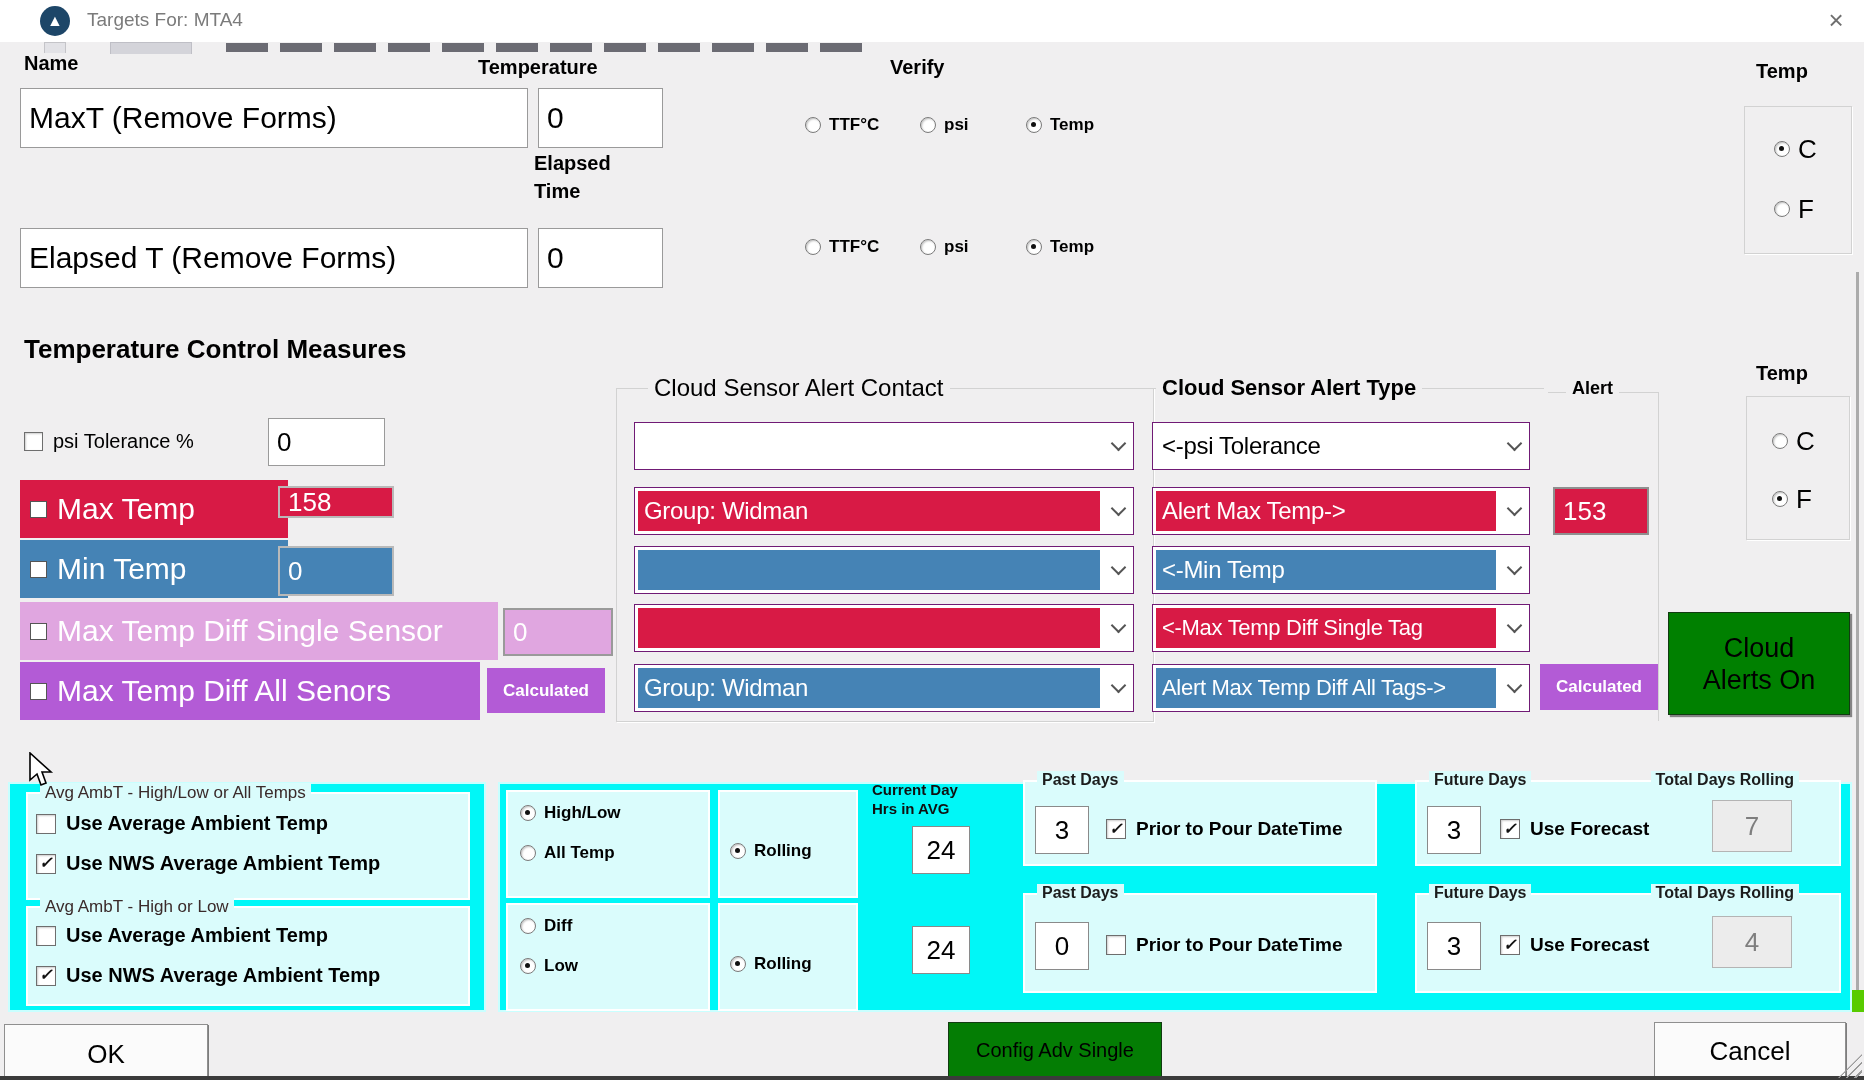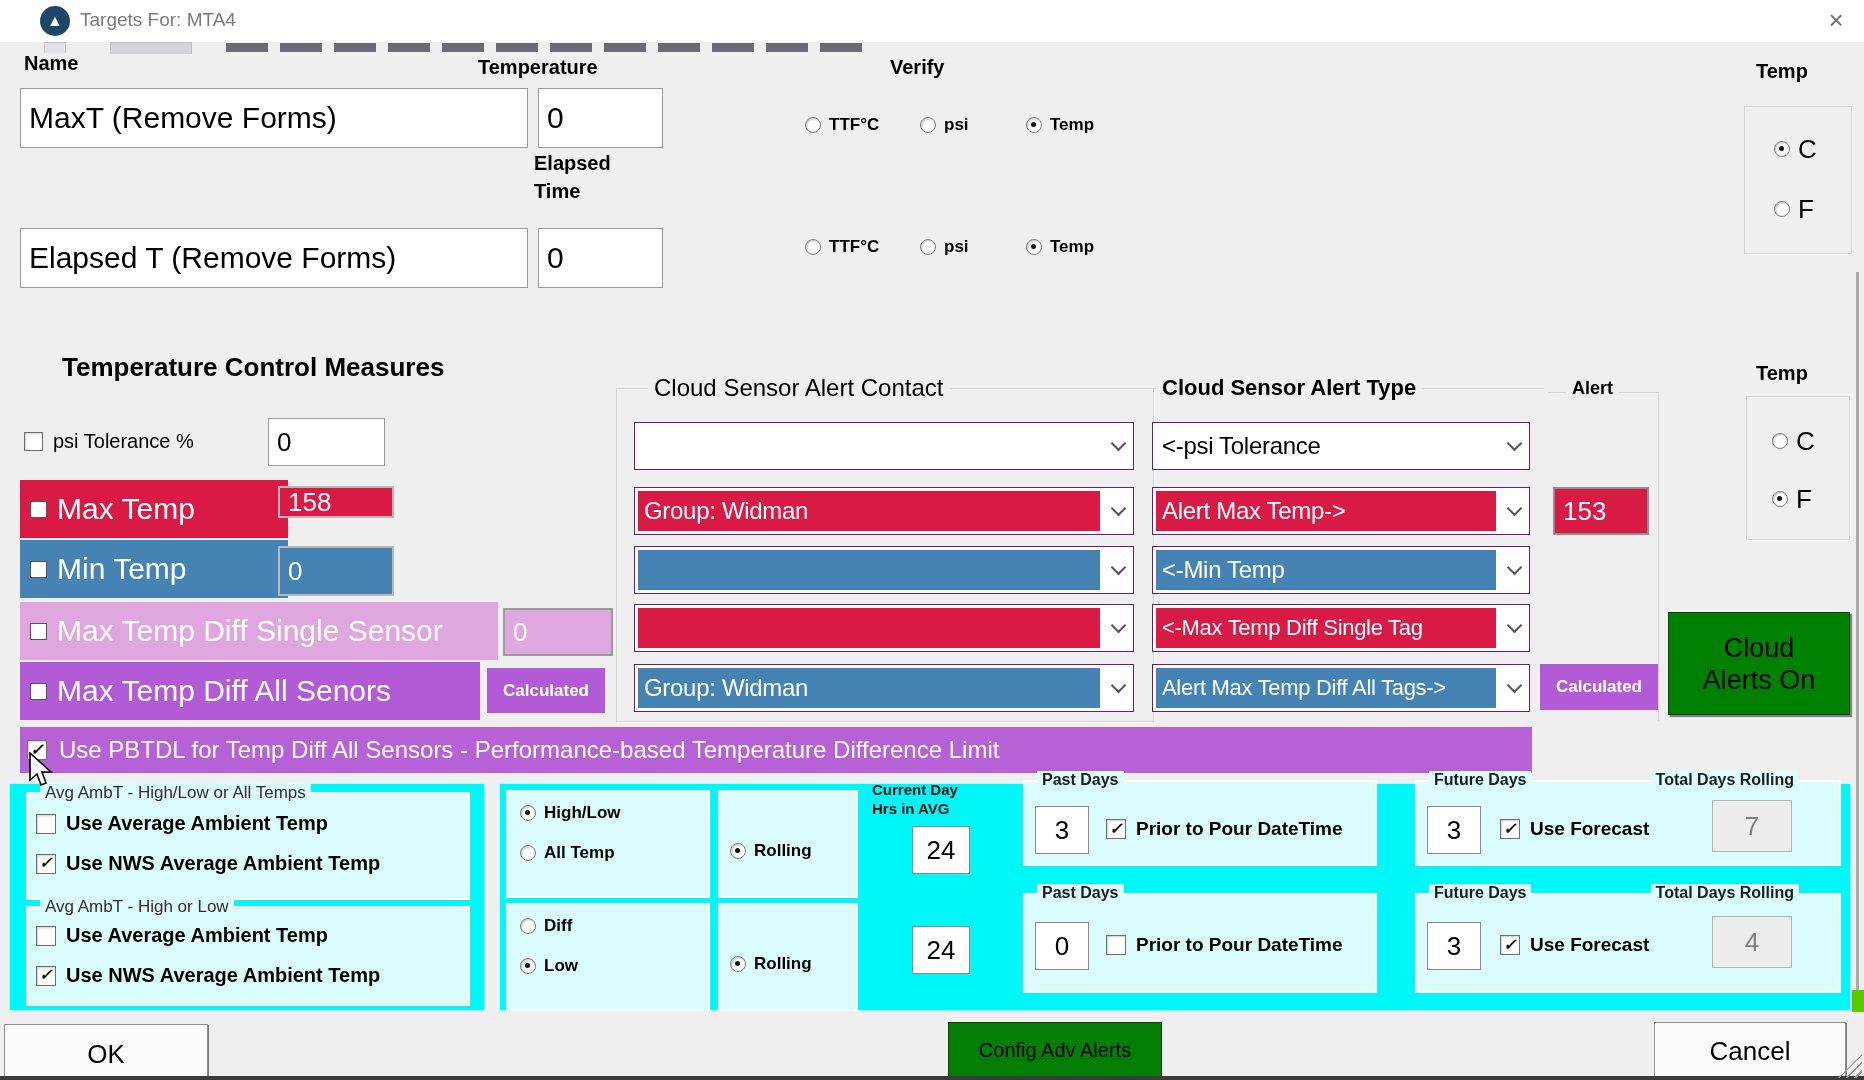--- a/index.html
+++ b/index.html
@@ -5,21 +5,21 @@
   html,body{margin:0;padding:0;background:#222;}
   .app{position:relative;width:1864px;height:1080px;overflow:hidden;background:#fff;
        font-family:"Liberation Sans",sans-serif;color:#000;}
   .abs{position:absolute;}
   .body-bg{position:absolute;left:0;top:42px;width:1864px;height:1038px;background:#f0eff0;}
   
   .titlebar{position:absolute;left:0;top:0;width:1864px;height:42px;background:#fff;}
   .app-icon{position:absolute;left:40px;top:6px;width:30px;height:30px;border-radius:50%;
             background:#1d4668;display:flex;align-items:center;justify-content:center;
             color:#fff;font-size:16px;line-height:1;}
-  .title-text{position:absolute;left:80px;top:9px;font-size:19px;color:#7b7b7b;}
+  .title-text{position:absolute;left:87px;top:9px;font-size:19px;color:#7b7b7b;}
   .close-btn{position:absolute;left:1816px;top:2px;width:40px;height:36px;display:flex;
              align-items:center;justify-content:center;color:#6f6f6f;font-size:26px;font-weight:300;}
   
   .chip1{position:absolute;left:44px;top:42px;width:20px;height:10px;background:#e2e2e6;border:1px solid #c4c4c8;border-bottom:none;}
   .chip2{position:absolute;left:110px;top:42px;width:80px;height:11px;background:#d4d4da;border:1px solid #bfbfc6;border-bottom:none;}
   .dashes{position:absolute;left:226px;top:43px;width:648px;height:9px;
           background:repeating-linear-gradient(90deg,#6b6b73 0 42px,transparent 42px 54px);}
   
   .h20b{font-size:20px;font-weight:bold;}
   .tbox{position:absolute;border:1px solid #9a9a9a;background:#fff;font-family:"Liberation Sans",sans-serif;
@@ -147,21 +147,21 @@
   <div class="gbox" style="left:1744px;top:106px;width:106px;height:146px;"></div>
   <span class="rl" style="left:1774px;top:136px;">
     <i class="radio on"></i>
     <span class="rlabel-big">C</span>
     </span>
   <span class="rl" style="left:1774px;top:196px;">
     <i class="radio"></i>
     <span class="rlabel-big">F</span>
     </span>
 
-  <div class="abs" style="left:24px;top:352px;font-size:26px;font-weight:bold;margin-left:38px;">Temperature Control Measures</div>
+  <div class="abs" style="left:24px;top:334px;font-size:26px;font-weight:bold;">Temperature Control Measures</div>
   <span class="cbrow" style="left:24px;top:430px;">
     <i class="checkbox" style="width:17px;height:17px;"></i>
     <span style="font-size:20px;">psi Tolerance %</span>
     </span>
   <input class="tbox" style="left: 268px; top: 418px; width: 117px; height: 48px; font-size: 26px;" value="0">
 
   <div class="cbar" style="left:20px;top:480px;width:268px;height:58px;background:#d81a45;">
     <i class="minibox"></i>
     <span>Max Temp</span>
     </div>
@@ -286,24 +286,20 @@
   <span class="rl" style="left:1772px;top:486px;">
     <i class="radio on"></i>
     <span class="rlabel-big">F</span>
     </span>
 
   <div class="greenbtn cloud-btn" style="left:1668px;top:612px;width:182px;height:103px;">
     <span>Cloud</span>
     <span>Alerts On</span>
   </div>
 
-  <div class="banner">
-    <i class="checkbox on" style="width:18px;height:18px;"></i>
-    <span class="banner-text">Use PBTDL for Temp Diff All Sensors - Performance-based Temperature Difference Limit</span>
-  </div>
 
   <svg class="cursor" viewBox="0 0 26 36">
     <polygon points="2,1 2,28 9,22 13,33 18,31 14,20 23,20" fill="#fff" stroke="#000" stroke-width="1.6"></polygon>
   </svg>
 
   <div class="slab" style="left:8px;top:782px;width:478px;height:230px;"></div>
   <div class="cgroup" style="left:26px;top:792px;width:444px;height:108px;">
     <span class="legend">Avg AmbT - High/Low or All Temps</span>
   </div>
   <span class="cbrow" style="left:36px;top:812px;">
@@ -397,17 +393,17 @@
   <span class="cbrow" style="left:1500px;top:934px;">
     <i class="checkbox on" style="width:18px;height:18px;"></i>
     <span class="cblabel-s">Use Forecast</span>
     </span>
   <input class="numin" style="left: 1712px; top: 916px; width: 80px; height: 52px;" disabled="" value="4">
 
   <div class="vline"></div>
   <div class="greenchip"></div>
 
   <div class="btn" style="left:4px;top:1024px;width:204px;height:60px;">OK</div>
-  <div class="greenbtn" style="left:948px;top:1022px;width:214px;height:56px;font-size:20px;">Config Adv Alerts</div>
+  <div class="greenbtn" style="left:948px;top:1022px;width:214px;height:56px;font-size:20px;">Config Adv Single</div>
   <div class="btn" style="left:1654px;top:1022px;width:192px;height:58px;">Cancel</div>
   <div class="darkstrip"></div>
   <div class="grip"></div>
 </div>
 
 </body></html>

